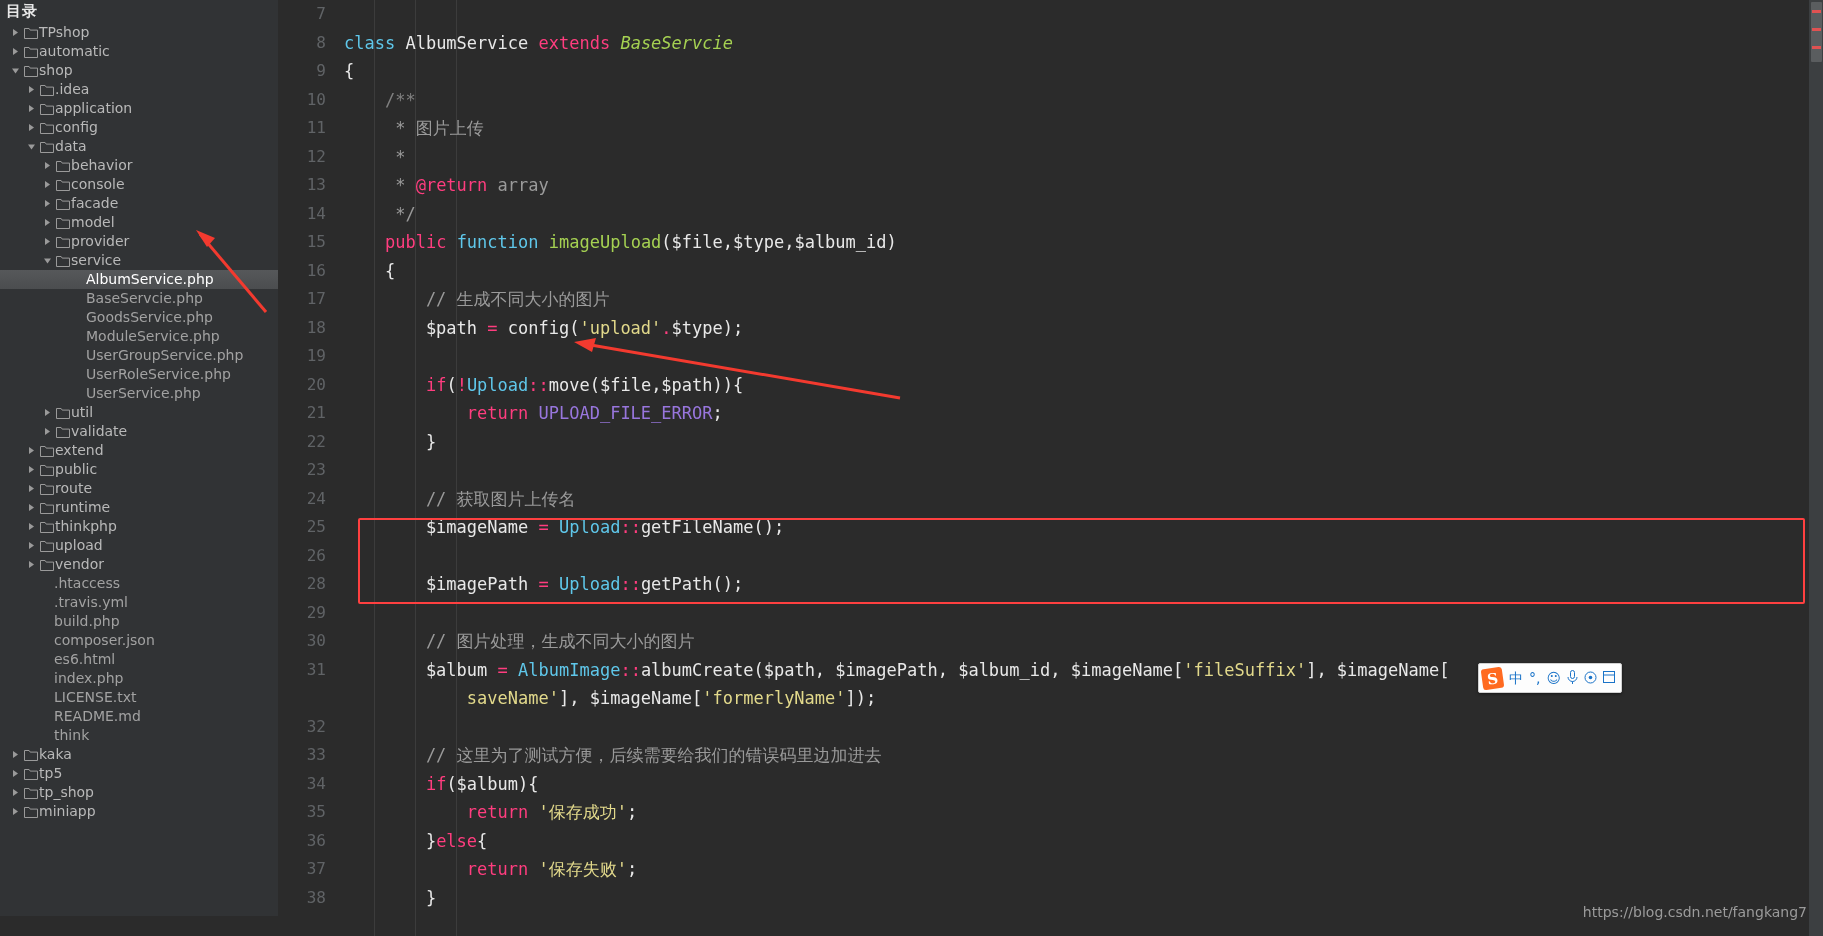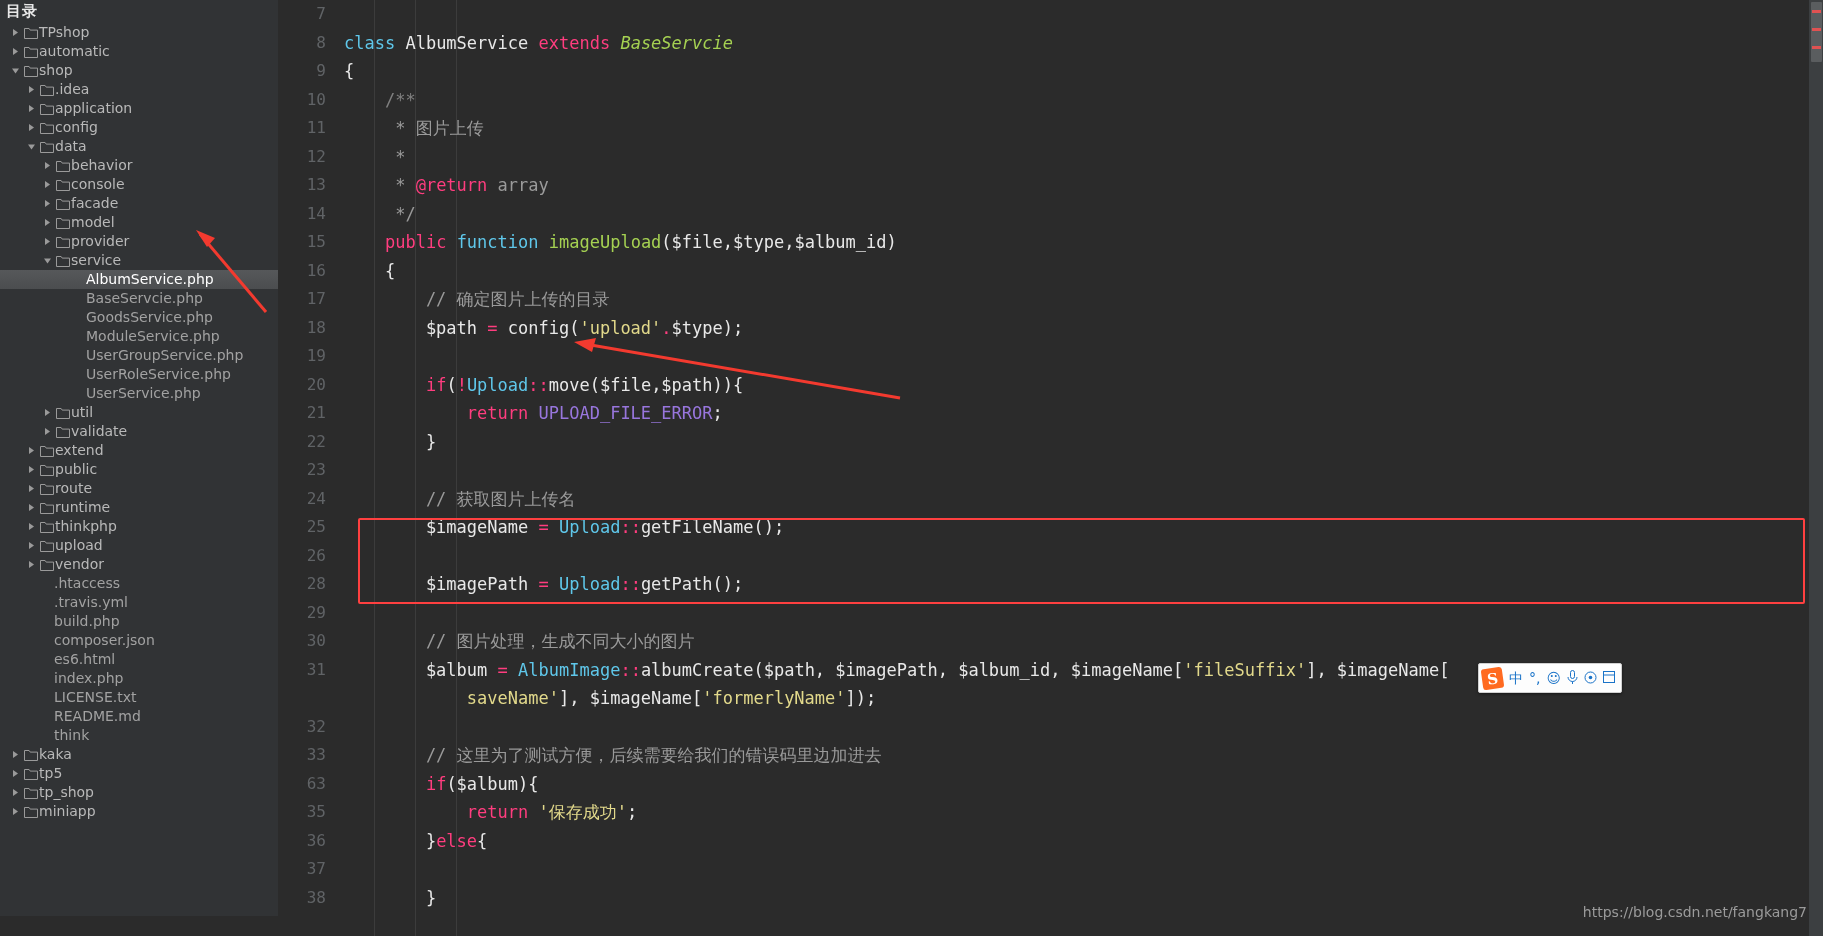--- a/index.html
+++ b/index.html
@@ -573,41 +573,41 @@
         <div class="line"><span class="gutter">7</span><span class="codetext"></span></div>
         <div class="line"><span class="gutter">8</span><span class="codetext"><span class="cls">class </span><span class="plain">AlbumService</span><span class="plain"> </span><span class="kw2">extends</span><span class="plain"> </span><span class="cls2">BaseServcie</span></span></div>
         <div class="line"><span class="gutter">9</span><span class="codetext"><span class="plain">{</span></span></div>
         <div class="line"><span class="gutter">10</span><span class="codetext"><span class="cmt">    /**</span></span></div>
         <div class="line"><span class="gutter">11</span><span class="codetext"><span class="cmt-txt">     * 图片上传</span></span></div>
         <div class="line"><span class="gutter">12</span><span class="codetext"><span class="cmt-txt">     *</span></span></div>
         <div class="line"><span class="gutter">13</span><span class="codetext"><span class="cmt-txt">     * </span><span class="cmt-tag">@return</span><span class="cmt-txt"> array</span></span></div>
         <div class="line"><span class="gutter">14</span><span class="codetext"><span class="cmt-txt">     */</span></span></div>
         <div class="line"><span class="gutter">15</span><span class="codetext"><span class="plain">    </span><span class="kw2">public</span><span class="plain"> </span><span class="cls">function</span><span class="plain"> </span><span class="fn">imageUpload</span><span class="plain">($file,$type,$album_id)</span></span></div>
         <div class="line"><span class="gutter">16</span><span class="codetext"><span class="plain">    {</span></span></div>
-        <div class="line"><span class="gutter">17</span><span class="codetext"><span class="cmt-txt">        // 确定图片上传的目录</span></span></div>
+        <div class="line"><span class="gutter">17</span><span class="codetext"><span class="cmt-txt">        // 生成不同大小的图片</span></span></div>
         <div class="line"><span class="gutter">18</span><span class="codetext"><span class="plain">        $path </span><span class="op">=</span><span class="plain"> config(</span><span class="str">'upload'</span><span class="op">.</span><span class="plain">$type);</span></span></div>
         <div class="line"><span class="gutter">19</span><span class="codetext"></span></div>
         <div class="line"><span class="gutter">20</span><span class="codetext"><span class="plain">        </span><span class="kw2">if</span><span class="plain">(</span><span class="op">!</span><span class="cls">Upload</span><span class="op">::</span><span class="plain">move($file,$path)){</span></span></div>
         <div class="line"><span class="gutter">21</span><span class="codetext"><span class="plain">            </span><span class="kw2">return</span><span class="plain"> </span><span class="const">UPLOAD_FILE_ERROR</span><span class="plain">;</span></span></div>
         <div class="line"><span class="gutter">22</span><span class="codetext"><span class="plain">        }</span></span></div>
         <div class="line"><span class="gutter">23</span><span class="codetext"></span></div>
         <div class="line"><span class="gutter">24</span><span class="codetext"><span class="cmt-txt">        // 获取图片上传名</span></span></div>
         <div class="line"><span class="gutter">25</span><span class="codetext"><span class="plain">        $imageName </span><span class="op">=</span><span class="plain"> </span><span class="cls">Upload</span><span class="op">::</span><span class="plain">getFileName();</span></span></div>
         <div class="line"><span class="gutter">26</span><span class="codetext"></span></div>
         <div class="line"><span class="gutter">28</span><span class="codetext"><span class="plain">        $imagePath </span><span class="op">=</span><span class="plain"> </span><span class="cls">Upload</span><span class="op">::</span><span class="plain">getPath();</span></span></div>
         <div class="line"><span class="gutter">29</span><span class="codetext"></span></div>
         <div class="line"><span class="gutter">30</span><span class="codetext"><span class="cmt-txt">        // 图片处理，生成不同大小的图片</span></span></div>
         <div class="line"><span class="gutter">31</span><span class="codetext"><span class="plain">        $album </span><span class="op">=</span><span class="plain"> </span><span class="cls">AlbumImage</span><span class="op">::</span><span class="plain">albumCreate($path, $imagePath, $album_id, $imageName[</span><span class="str">'fileSuffix'</span><span class="plain">], $imageName[</span></span></div>
         <div class="line"><span class="gutter"></span><span class="codetext"><span class="plain">            </span><span class="str">saveName'</span><span class="plain">], $imageName[</span><span class="str">'formerlyName'</span><span class="plain">]);</span></span></div>
         <div class="line"><span class="gutter">32</span><span class="codetext"></span></div>
         <div class="line"><span class="gutter">33</span><span class="codetext"><span class="cmt-txt">        // 这里为了测试方便，后续需要给我们的错误码里边加进去</span></span></div>
-        <div class="line"><span class="gutter">63</span><span class="codetext"><span class="plain">        </span><span class="kw2">if</span><span class="plain">($album){</span></span></div>
+        <div class="line"><span class="gutter">34</span><span class="codetext"><span class="plain">        </span><span class="kw2">if</span><span class="plain">($album){</span></span></div>
         <div class="line"><span class="gutter">35</span><span class="codetext"><span class="plain">            </span><span class="kw2">return</span><span class="plain"> </span><span class="str">'保存成功'</span><span class="plain">;</span></span></div>
         <div class="line"><span class="gutter">36</span><span class="codetext"><span class="plain">        }</span><span class="kw2">else</span><span class="plain">{</span></span></div>
-        <div class="line"><span class="gutter">37</span></div>
+        <div class="line"><span class="gutter">37</span><span class="codetext"><span class="plain">            </span><span class="kw2">return</span><span class="plain"> </span><span class="str">'保存失败'</span><span class="plain">;</span></span></div>
         <div class="line"><span class="gutter">38</span><span class="codetext"><span class="plain">        }</span></span></div>
       </div>
 
     <div class="marker-strip">
       <div class="marker-thumb"></div>
       <div class="marker-red" style="top:10px"></div>
       <div class="marker-red" style="top:28px"></div>
       <div class="marker-red" style="top:46px"></div>
     </div>
   </div>

